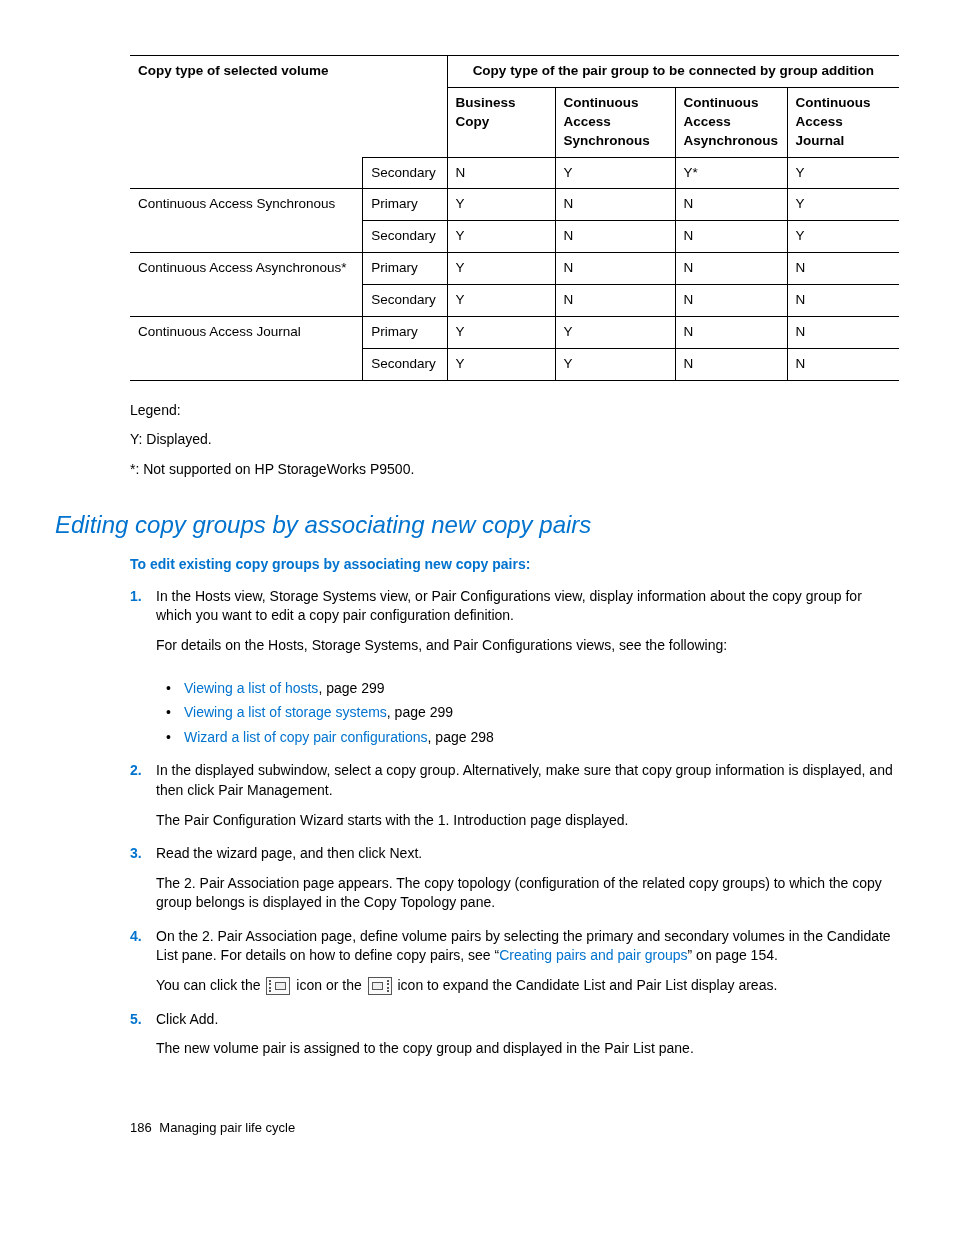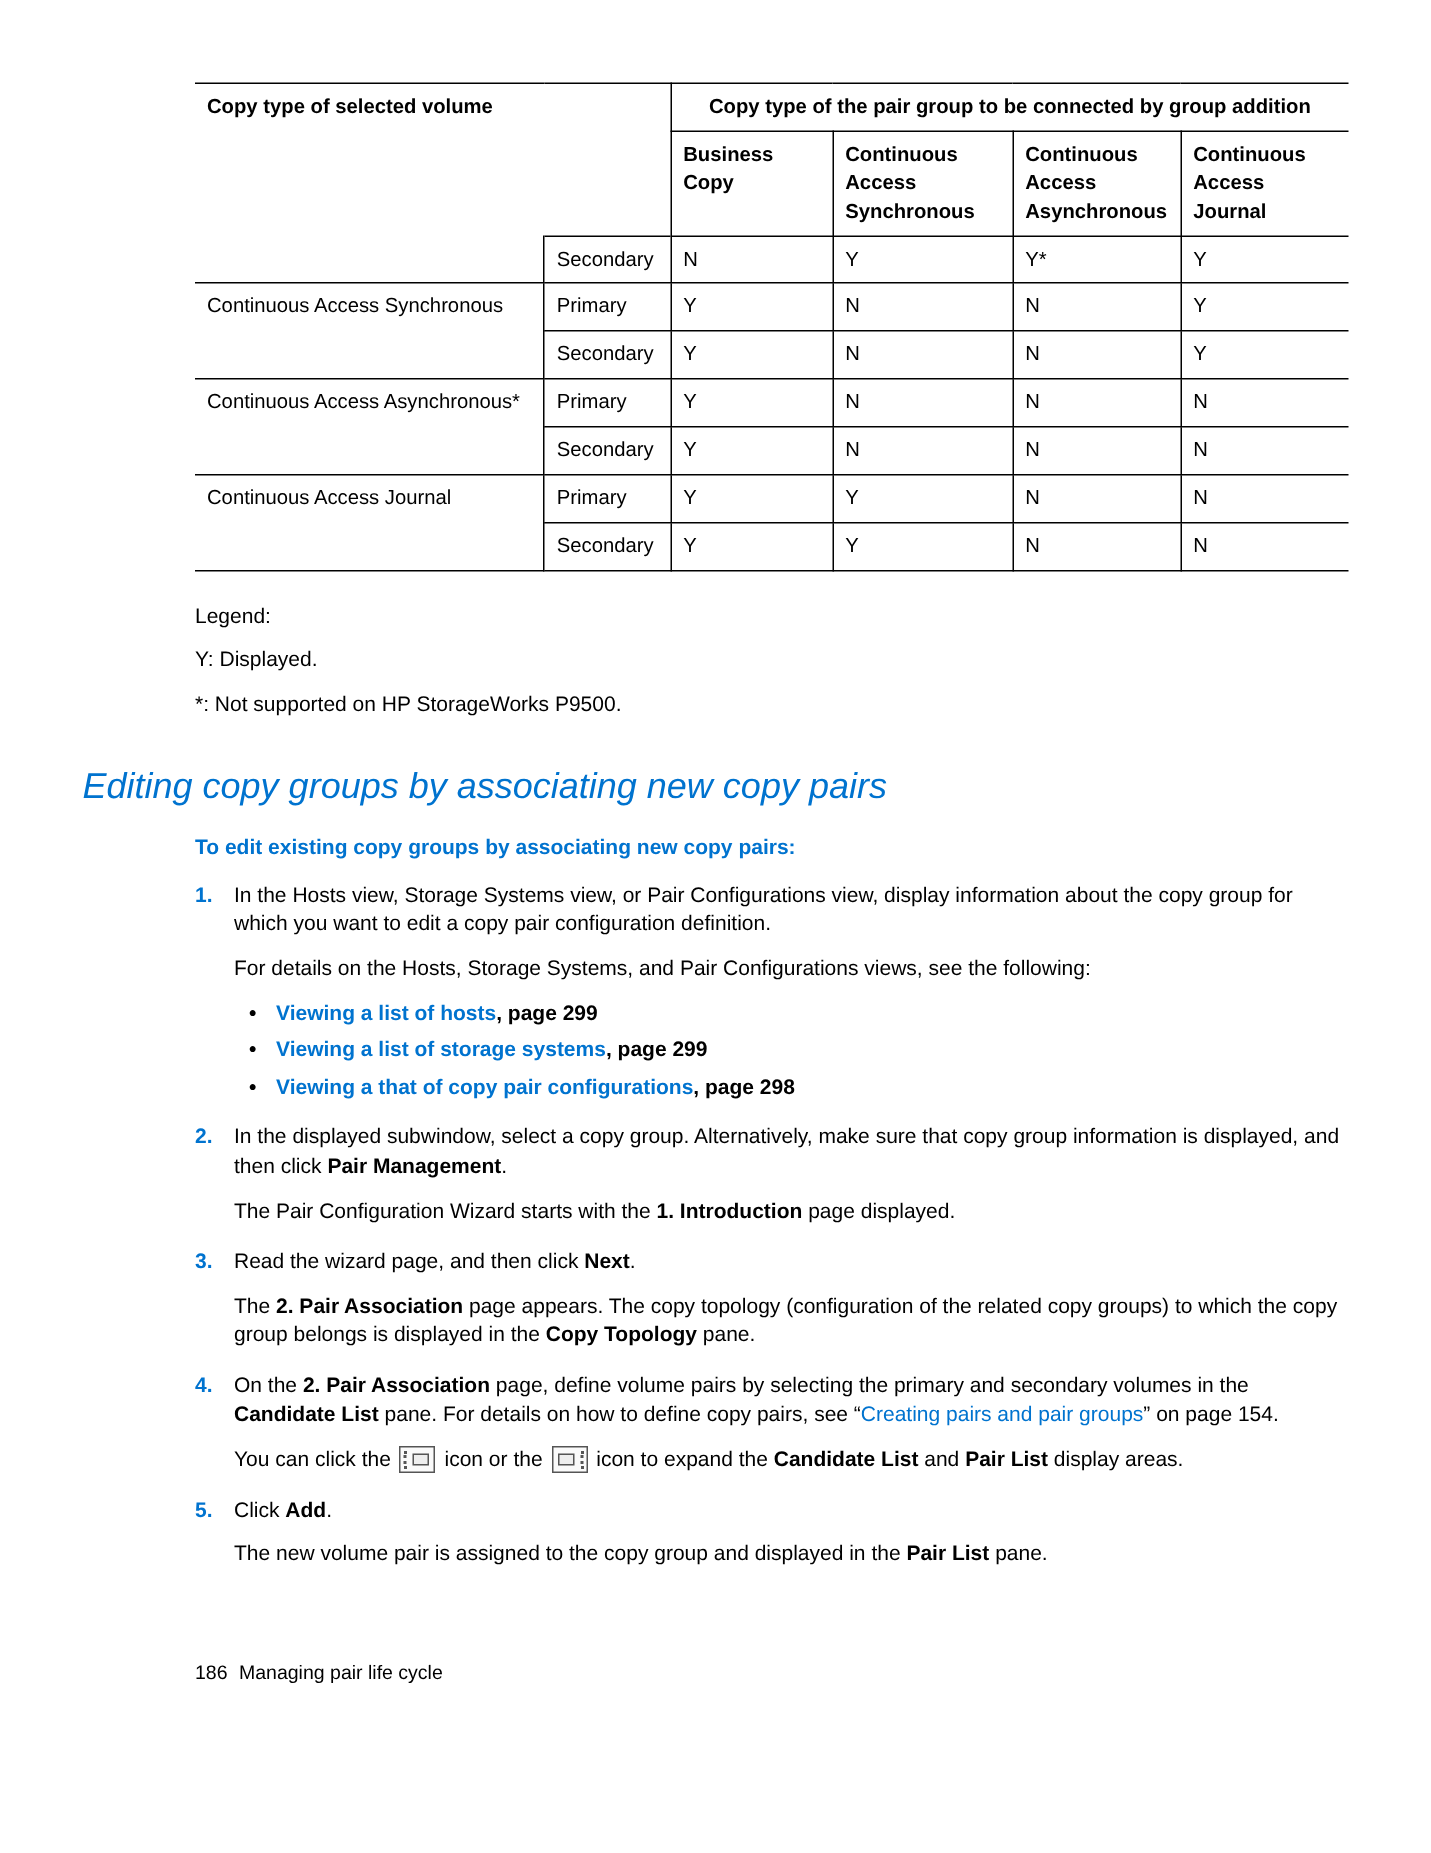--- a/index.html
+++ b/index.html
@@ -62,21 +62,21 @@
   }
   ol.steps > li::before {
     content: counter(step) ".";
     position: absolute;
     left: 0;
     top: 0;
     font-weight: bold;
     color: #0073cf;
   }
   ol.steps p { margin-bottom: 10px; }
-  ul.bullets { list-style: none; margin: 10px 0 10px 10px; font-weight: bold; }
+  ul.bullets { list-style: none; margin: 23px 0 10px 10px; }
   ul.bullets li { margin: 5px 0; position: relative; padding-left: 18px; }
   ul.bullets li::before { content: "•"; position: absolute; left: 0; }
   a.link { color: #0073cf; text-decoration: none; }
   .inline-icon {
     display: inline-block;
     width: 24px; height: 18px;
     border: 1px solid #555;
     vertical-align: middle;
     position: relative;
     margin: 0 2px;
@@ -91,21 +91,21 @@
     border: 1px solid #555; background: #eee;
   }
   .inline-icon.right::before {
     content: ""; position: absolute; right: 2px; top: 2px; bottom: 2px;
     border-right: 2px dotted #555;
   }
   .inline-icon.right::after {
     content: ""; position: absolute; left: 3px; top: 4px; bottom: 4px; right: 8px;
     border: 1px solid #555; background: #eee;
   }
-  b { font-weight: bold; }
+  b { font-weight: normal; }
   .footer {
     margin-top: 60px;
     font-size: 13px;
   }
   .footer .pn { margin-right: 4px; }
   .blank-cell { border-top: none; }
 </style>
 </head>
 <body>
 
@@ -191,21 +191,21 @@
 
 <p class="subhead">To edit existing copy groups by associating new copy pairs:</p>
 
 <ol class="steps">
   <li>
     <p>In the Hosts view, Storage Systems view, or Pair Configurations view, display information about the copy group for which you want to edit a copy pair configuration definition.</p>
     <p>For details on the Hosts, Storage Systems, and Pair Configurations views, see the following:</p>
     <ul class="bullets">
       <li><a class="link">Viewing a list of hosts</a><span>, page 299</span></li>
       <li><a class="link">Viewing a list of storage systems</a><span>, page 299</span></li>
-      <li><a class="link">Viewing a that of copy pair configurations</a><span>, page 298</span></li>
+      <li><a class="link">Wizard a list of copy pair configurations</a><span>, page 298</span></li>
     </ul>
   </li>
   <li>
     <p><span>In the displayed subwindow, select a copy group. Alternatively, make sure that copy group information is displayed, and then click </span><b>Pair Management</b><span>.</span></p>
     <p><span>The Pair Configuration Wizard starts with the </span><b>1. Introduction</b><span> page displayed.</span></p>
   </li>
   <li>
     <p><span>Read the wizard page, and then click </span><b>Next</b><span>.</span></p>
     <p><span>The </span><b>2. Pair Association</b><span> page appears. The copy topology (configuration of the related copy groups) to which the copy group belongs is displayed in the </span><b>Copy Topology</b><span> pane.</span></p>
   </li>

